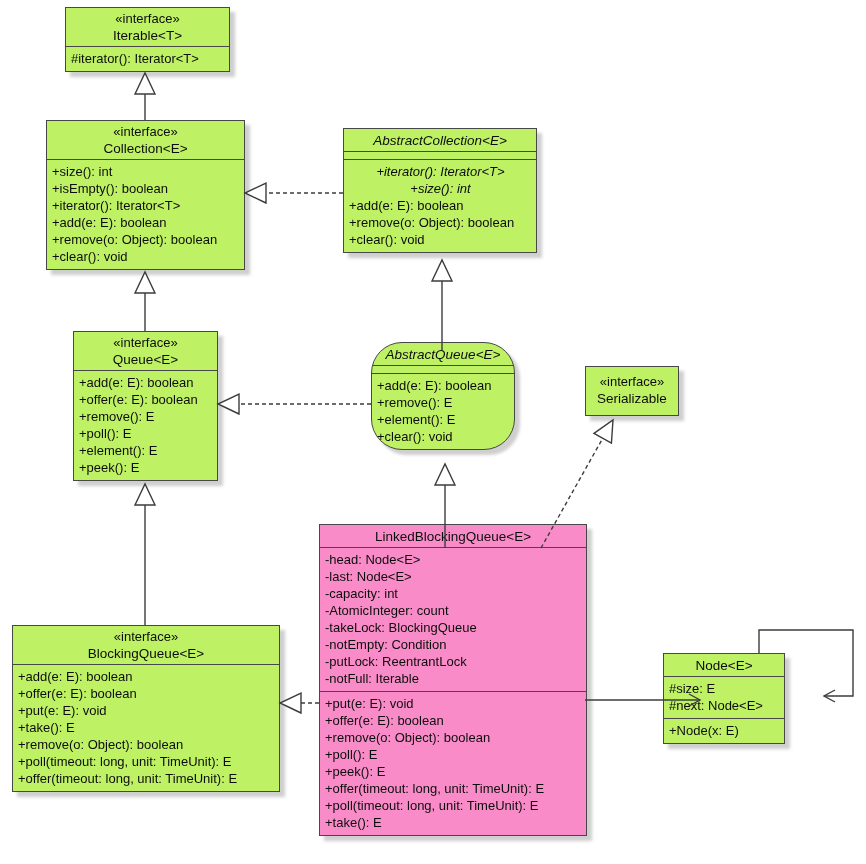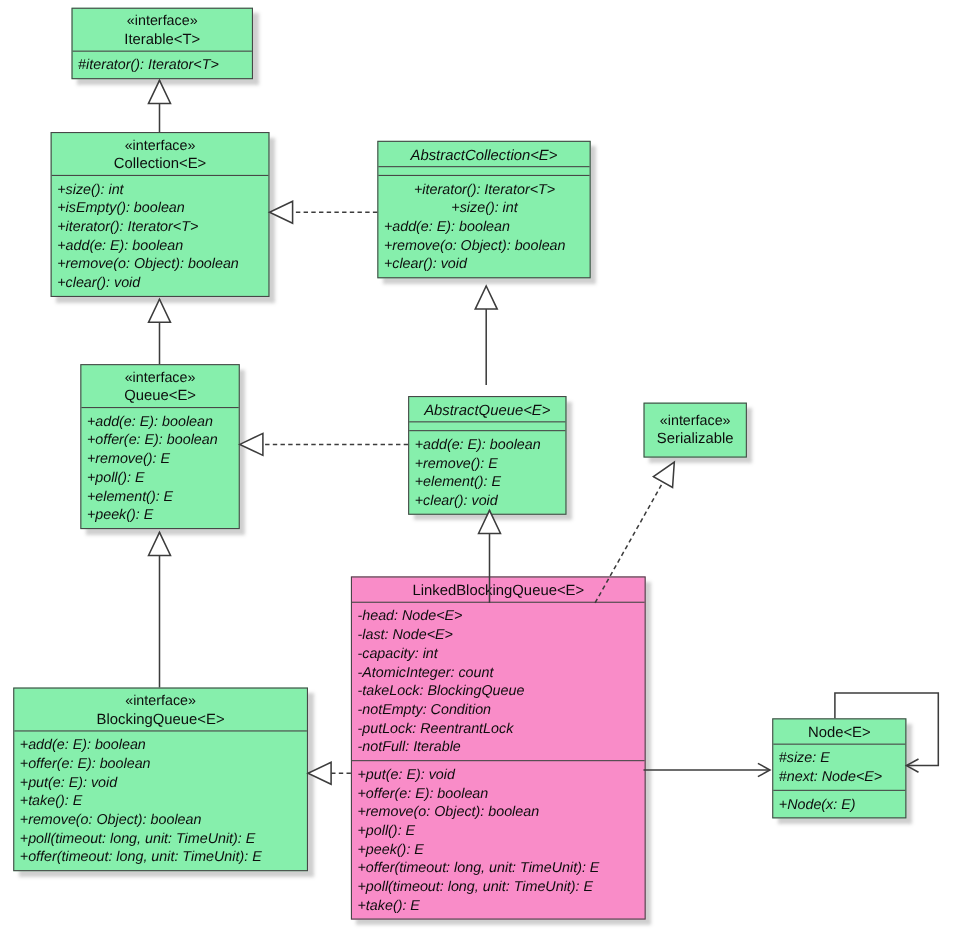--- a/index.html
+++ b/index.html
@@ -1,29 +1,29 @@
 <!DOCTYPE html>
 <html><head>
 <meta charset="utf-8">
 <style>
   html,body{margin:0;padding:0;background:#ffffff;}
   #canvas{position:relative;width:866px;height:864px;overflow:hidden;background:#fff;
           font-family:"Liberation Sans","DejaVu Sans",sans-serif;color:#0d0d0d;}
   #connectors{position:absolute;left:0;top:0;z-index:3;pointer-events:none;}
-  .class-box{position:absolute;z-index:2;background:#86efac;border:1.5px solid #474747;
+  .class-box{position:absolute;z-index:2;background:#bef264;border:1.5px solid #474747;
              box-shadow:5px 5px 3px rgba(130,130,130,.38);}
   .class-box.highlight{background:#f98cc8;}
   .hdr{text-align:center;padding:3px 4px 2px;}
   .hdr.hdr-only{padding:7px 6px 8px;}
   .stereotype{font-size:13px;line-height:16px;}
   .cname{font-size:13.5px;font-weight:normal;line-height:17px;white-space:nowrap;}
   .it{font-style:italic;text-align:center;}
   .sec{border-top:1.5px solid #474747;padding:3px 4px 4px 5px;}
   .sec.empty{height:7px;padding:0;}
-  .row{font-size:13px;line-height:17px;white-space:nowrap;font-style:italic;}
+  .row{font-size:13px;line-height:17px;white-space:nowrap;}
   .conn{stroke:#3c3c3c;stroke-width:1.4;fill:none;}
   .conn.realization{stroke-dasharray:4 3;}
 </style>
 </head>
 <body>
 
 <div id="canvas">
   <svg id="connectors" width="866" height="864" viewBox="0 0 866 864" xmlns="http://www.w3.org/2000/svg">
     <defs>
       <marker id="tri" markerUnits="userSpaceOnUse" markerWidth="24" markerHeight="26" refX="22" refY="12" orient="auto">
@@ -88,21 +88,21 @@
       </div>
       <div class="sec">
         <div class="row">+add(e: E): boolean</div>
         <div class="row">+offer(e: E): boolean</div>
         <div class="row">+remove(): E</div>
         <div class="row">+poll(): E</div>
         <div class="row">+element(): E</div>
         <div class="row">+peek(): E</div>
       </div>
     </div>
-    <div class="class-box" style="left: 371px; top: 360px; width: 142px;">
+    <div class="class-box" style="left: 371px; top: 342px; width: 142px; border-radius: 31px;">
       <div class="hdr">
         <div class="cname it">AbstractQueue&lt;E&gt;</div>
       </div>
       <div class="sec empty"></div>
       <div class="sec">
         <div class="row">+add(e: E): boolean</div>
         <div class="row">+remove(): E</div>
         <div class="row">+element(): E</div>
         <div class="row">+clear(): void</div>
       </div>
@@ -146,21 +146,21 @@
         <div class="row">+put(e: E): void</div>
         <div class="row">+offer(e: E): boolean</div>
         <div class="row">+remove(o: Object): boolean</div>
         <div class="row">+poll(): E</div>
         <div class="row">+peek(): E</div>
         <div class="row">+offer(timeout: long, unit: TimeUnit): E</div>
         <div class="row">+poll(timeout: long, unit: TimeUnit): E</div>
         <div class="row">+take(): E</div>
       </div>
     </div>
-    <div class="class-box" style="left: 702px; top: 653px; width: 120px;">
+    <div class="class-box" style="left: 663px; top: 653px; width: 120px;">
       <div class="hdr">
         <div class="cname">Node&lt;E&gt;</div>
       </div>
       <div class="sec">
         <div class="row">#size: E</div>
         <div class="row">#next: Node&lt;E&gt;</div>
       </div>
       <div class="sec">
         <div class="row">+Node(x: E)</div>
       </div>

